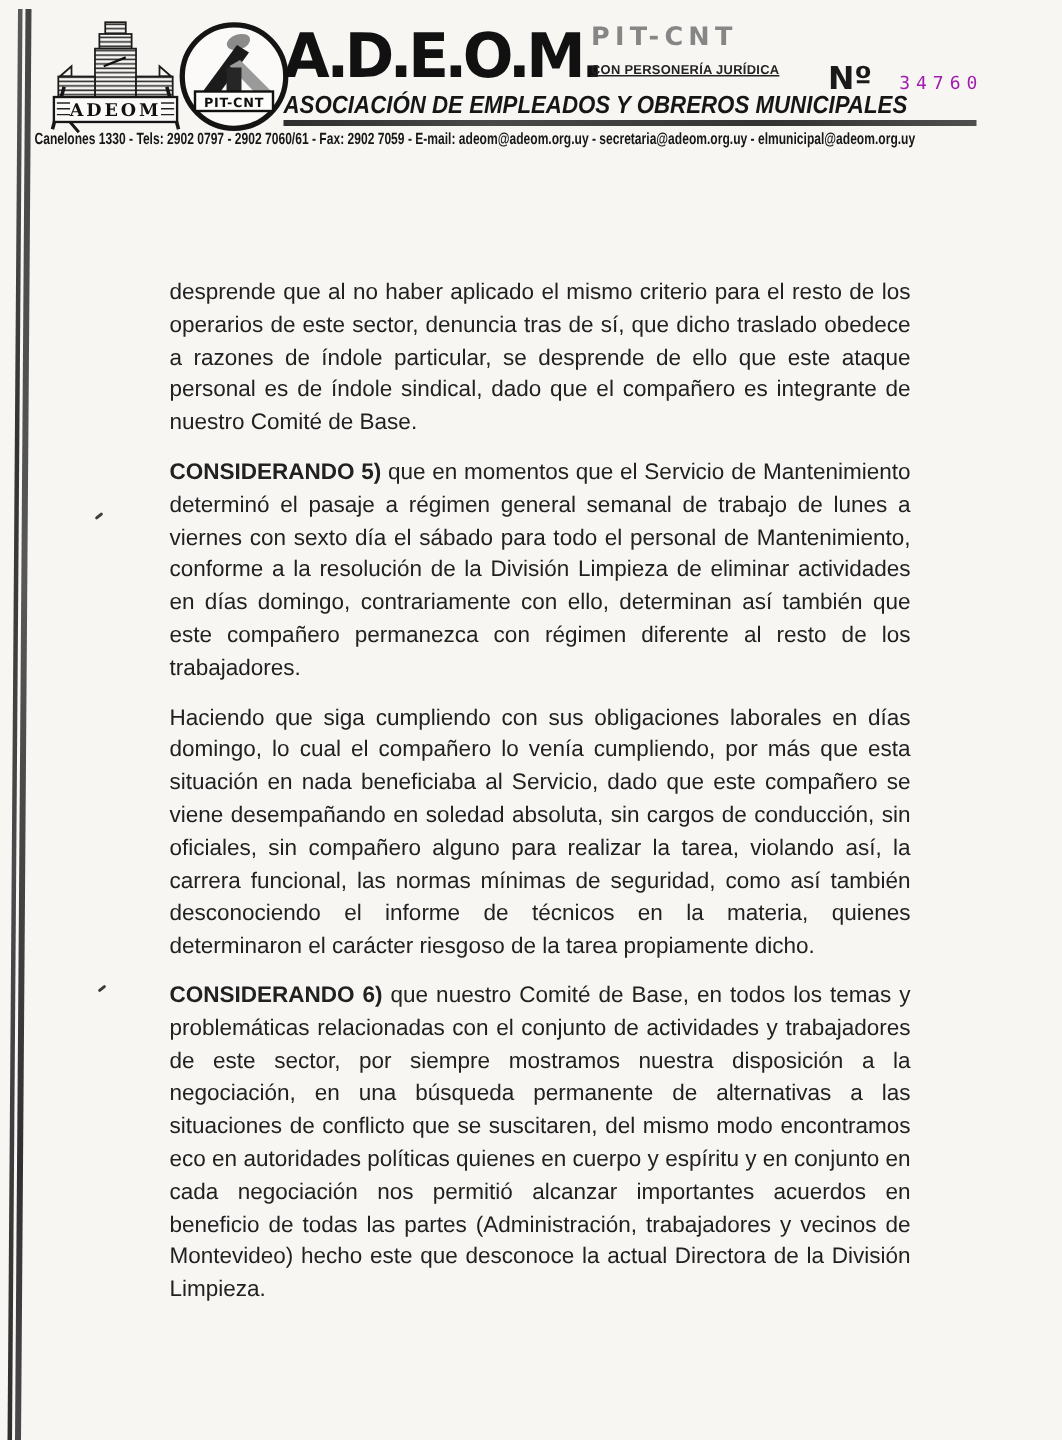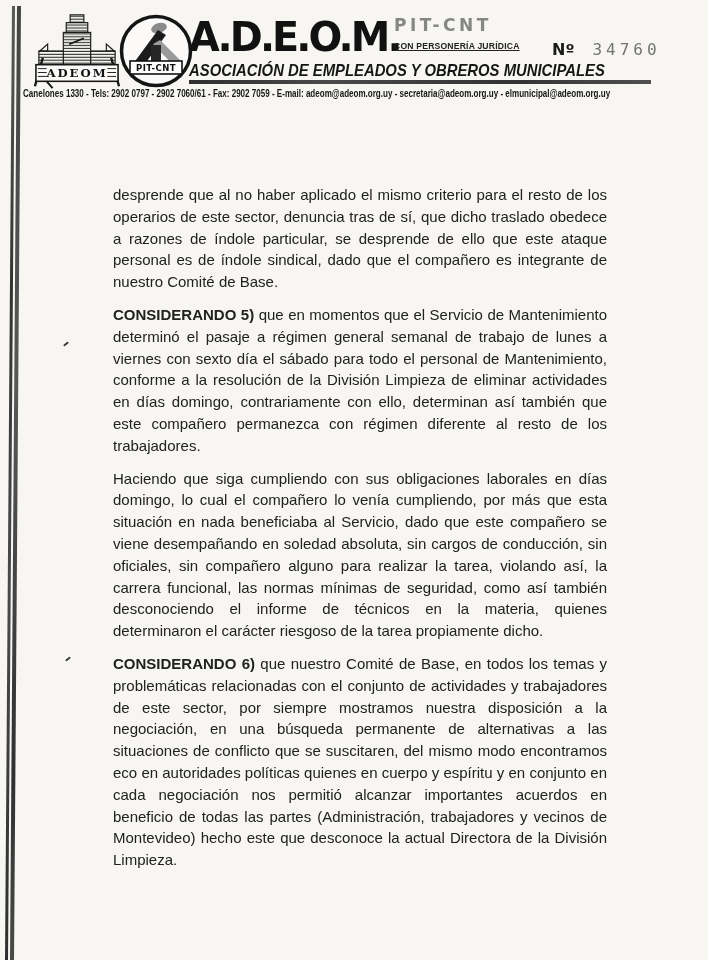--- a/index.html
+++ b/index.html
@@ -52,25 +52,25 @@
     transform:scaleX(0.90);transform-origin:left top;white-space:nowrap;
     letter-spacing:0px;
   }
   .head-rule{
     position:absolute;left:189px;top:80px;width:462px;height:3.5px;
     background:linear-gradient(90deg,#2f2f2f,#4a4a4a 30%,#333 70%,#4f4f4f);
   }
   .doc-number{position:absolute;left:552px;top:40px;white-space:nowrap;}
   .doc-number .no{
     font-family:"DejaVu Sans", sans-serif;
-    font-weight:bold;font-size:16px;color:#1a1a1a;
+    font-weight:bold;font-size:21px;color:#1a1a1a;
   }
   .doc-number .digits{
     font-family:"DejaVu Sans Mono", monospace;
-    font-size:16px;letter-spacing:4px;color:#737373;margin-left:18px;
+    font-size:12px;letter-spacing:4px;color:#a21caf;margin-left:18px;
   }
   .contact-line{
     position:absolute;left:23px;top:87px;
     font-weight:bold;font-size:10.8px;color:#161616;
     transform:scaleX(0.745);transform-origin:left top;white-space:nowrap;
   }
 
   
   .doc-body{
     position:absolute;left:113px;top:184px;width:494px;

